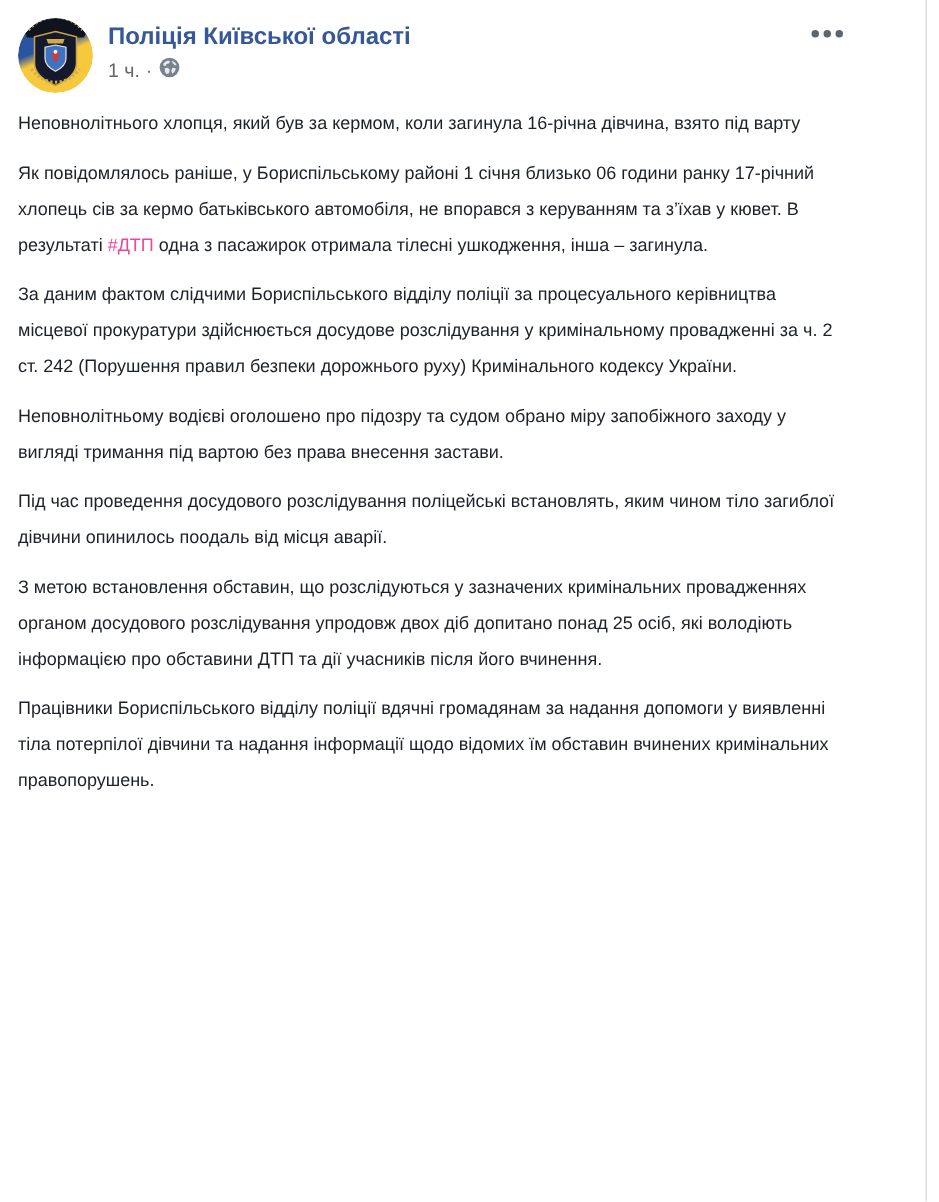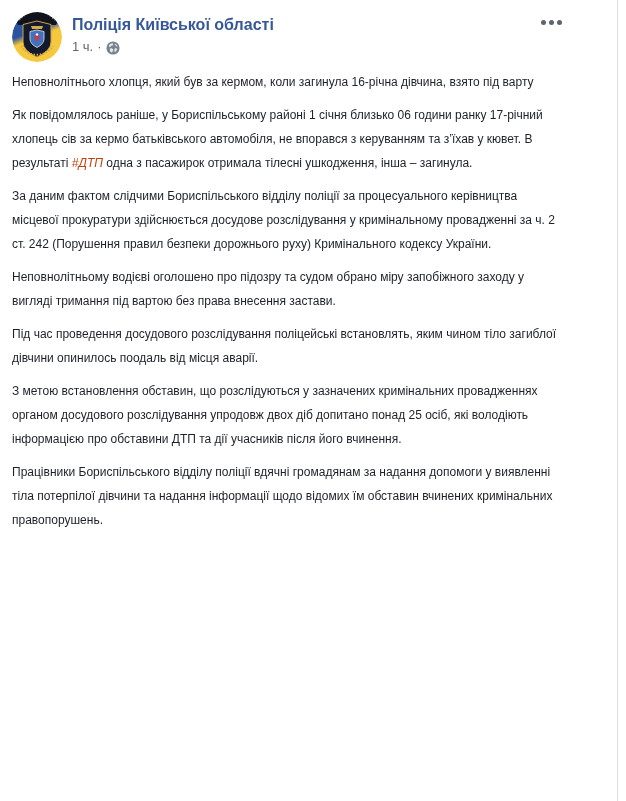--- a/index.html
+++ b/index.html
@@ -21,36 +21,36 @@
     width: 50px; height: 50px; border-radius: 50%; overflow: hidden;
     flex: 0 0 50px; cursor: pointer;
   }
   .avatar svg { display: block; width: 50px; height: 50px; }
   .header-text { margin-left: 10px; padding-top: 2px; flex: 1 1 auto; min-width: 0; }
   .page-name {
     display: inline-block; color: #365899; font-weight: bold; font-size: 16px;
     line-height: 21px; text-decoration: none; cursor: pointer;
   }
   .meta {
-    display: flex; align-items: flex-end; margin-top: 3px;
+    display: flex; align-items: flex-start; margin-top: 3px;
     color: #616770; font-size: 13px; line-height: 17px;
   }
   .meta .sep { margin: 0 4px; }
   .globe-wrap { display: inline-flex; align-items: center; }
   .globe-wrap svg { display: block; width: 14px; height: 14px; }
   .menu-btn {
     display: flex; gap: 3px; padding: 6px 2px; margin-top: 2px; margin-right: 2px;
     cursor: pointer; align-items: center;
   }
   .menu-btn .dot { width: 5px; height: 5px; border-radius: 50%; background: #5b6471; }
 
   
   .post-body { padding: 0 12px; color: #1d2129; font-size: 12px; }
   .post-body p { line-height: 24px; margin: 0 0 9px 0; }
-  .hashtag { color: #c2410c; text-decoration: none; cursor: pointer; font-style: italic; }
+  .hashtag { color: #ec4899; text-decoration: none; cursor: pointer; }
 </style>
 </head>
 <body>
 
 <div class="card">
 
   <div class="header">
 
     <div class="avatar">
       <svg viewBox="0 0 50 50">

